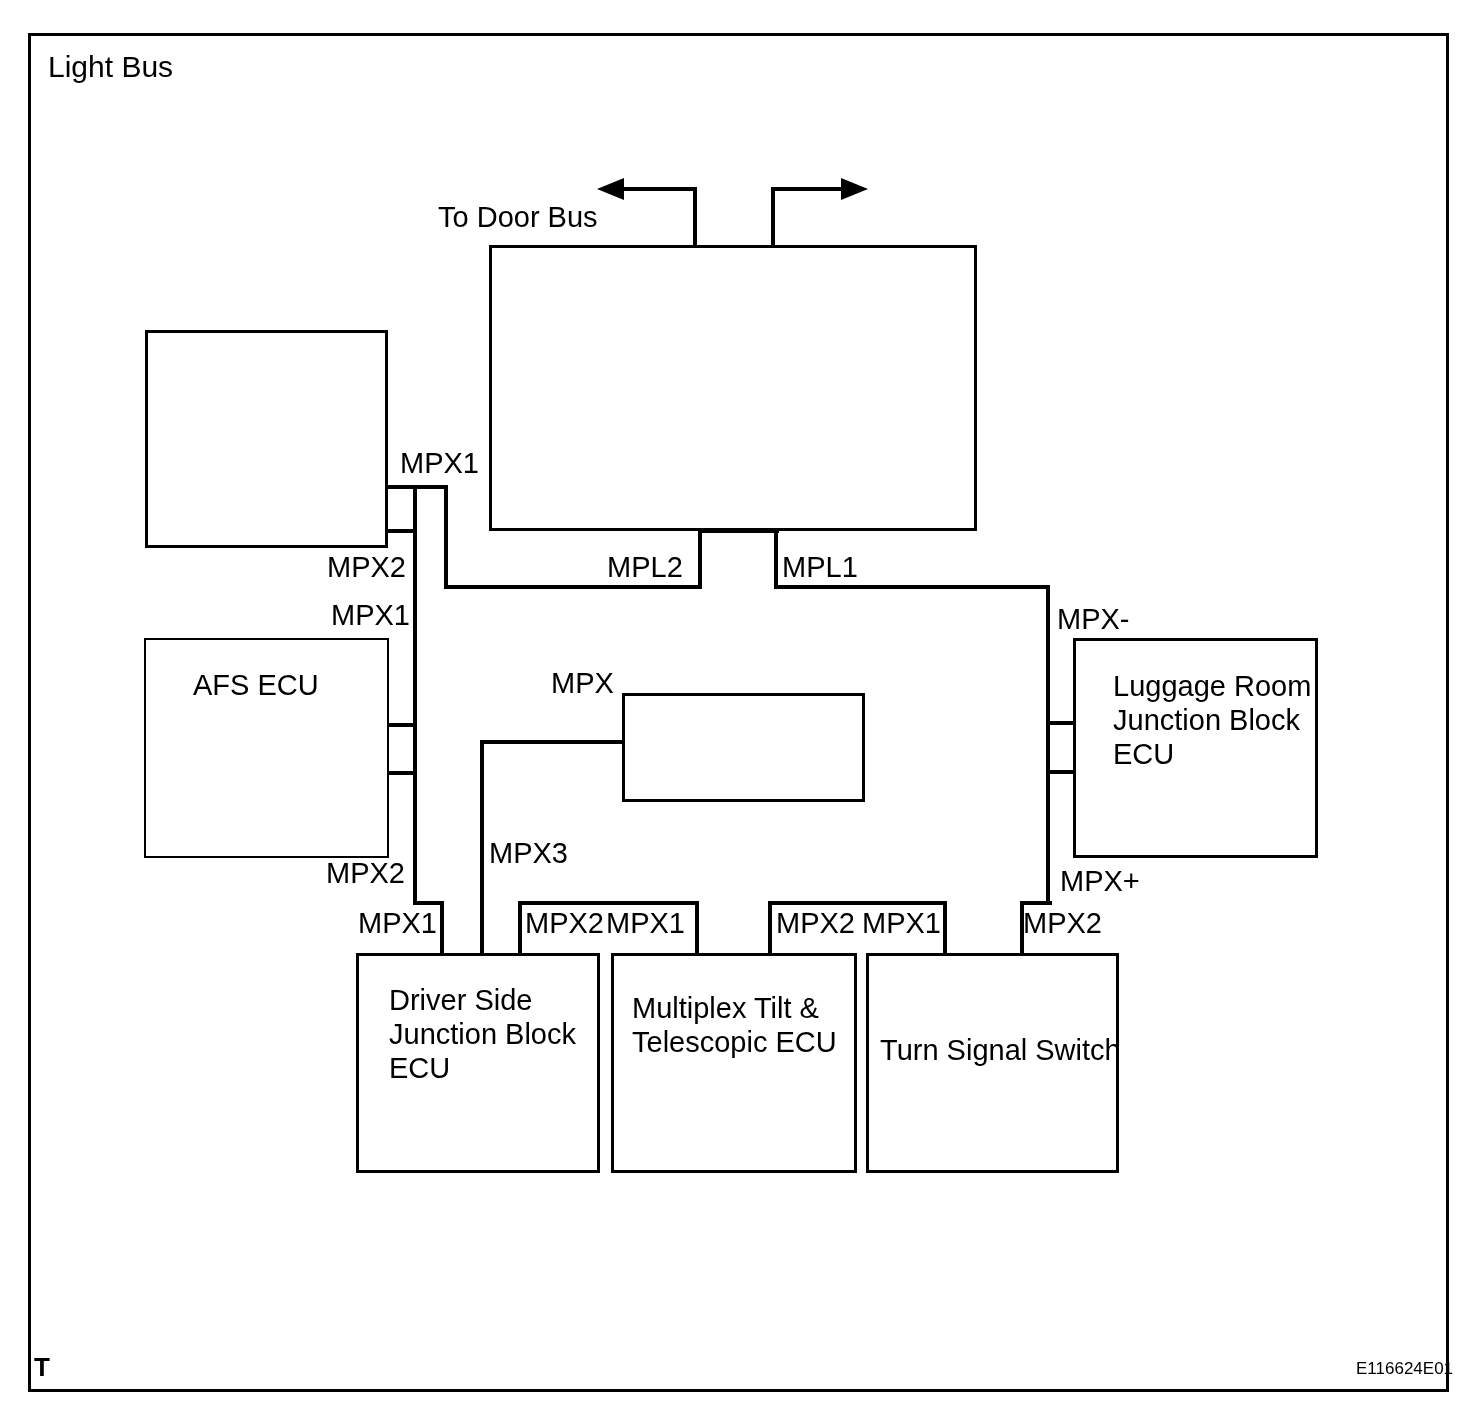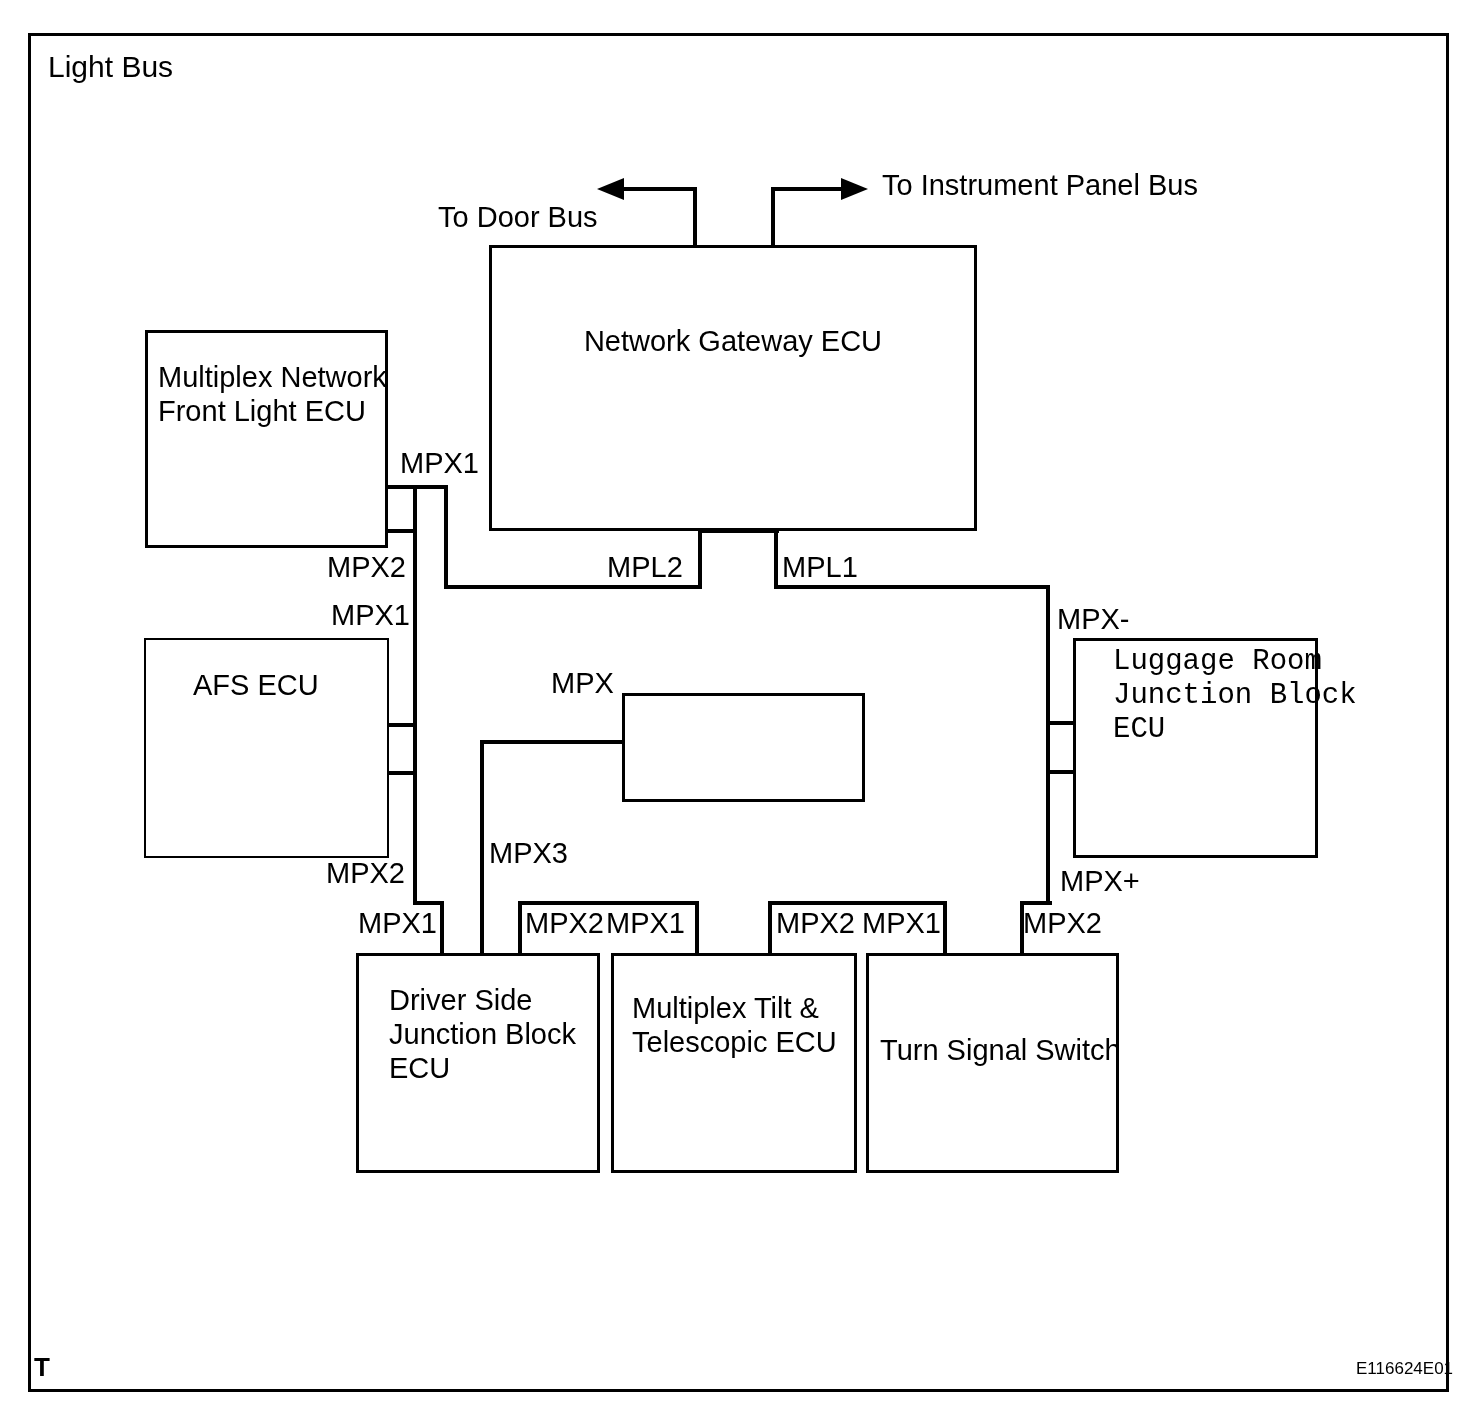--- a/index.html
+++ b/index.html
@@ -31,21 +31,20 @@
 <div id="canvas">
 
   <div id="frame"></div>
   <div id="title-label">Light Bus</div>
 
   <div class="lbl" style="left:438px;top:168px;margin-top:32px;">To Door Bus</div>
   <div class="arr left" style="left:597px;top:178px;"></div>
   <div class="w" style="left:615px;top:187px;width:82px;height:4px;"></div>
   <div class="w" style="left:693px;top:187px;width:4px;height:60px;"></div>
 
-  <div class="lbl" style="left:882px;top:168px;">To Instrument Panel Bus</div>
   <div class="arr right" style="left:841px;top:178px;"></div>
   <div class="w" style="left:771px;top:187px;width:74px;height:4px;"></div>
   <div class="w" style="left:771px;top:187px;width:4px;height:60px;"></div>
 
   <div class="w" style="left:698px;top:529px;width:4px;height:60px;"></div>
   <div class="w" style="left:444px;top:585px;width:258px;height:4px;"></div>
   <div class="w" style="left:444px;top:485px;width:4px;height:104px;"></div>
   <div class="w" style="left:413px;top:485px;width:35px;height:4px;"></div>
 
   <div class="w" style="left:413px;top:529px;width:4px;height:376px;"></div>
@@ -71,33 +70,30 @@
   <div class="w" style="left:480px;top:740px;width:146px;height:4px;"></div>
   <div class="w" style="left:480px;top:740px;width:4px;height:239px;"></div>
   <div class="dot" style="left:472px;top:966px;"></div>
 
   <div class="stub" style="left:698px;top:503px;width:81px;height:30px;"></div>
   <div class="stub" style="left:366px;top:485px;width:51px;height:48px;"></div>
   <div class="stub" style="left:368px;top:723px;width:49px;height:52px;"></div>
   <div class="stub" style="left:1046px;top:721px;width:49px;height:53px;"></div>
 
   <div class="box" style="left:489px;top:245px;width:488px;height:286px;"></div>
-  <div class="boxlabel ctr" style="left:489px;top:324px;width:488px;">Network Gateway ECU</div>
 
   <div class="box" style="left:145px;top:330px;width:243px;height:218px;"></div>
-  <div class="boxlabel" style="left:158px;top:360px;">Multiplex Network
-Front Light ECU</div>
 
   <div class="box thin" style="left:144px;top:638px;width:245px;height:220px;"></div>
   <div class="boxlabel" style="left:193px;top:668px;">AFS ECU</div>
 
   <div class="box" style="left:622px;top:693px;width:243px;height:109px;"></div>
 
   <div class="box" style="left:1073px;top:638px;width:245px;height:220px;"></div>
-  <div class="boxlabel" style="left:1113px;top:645px;font-family:Liberation Mono, monospace;">Luggage Room
+  <div class="boxlabel" style="left:1113px;top:669px;">Luggage Room
 Junction Block
 ECU</div>
 
   <div class="box" style="left:356px;top:953px;width:244px;height:220px;"></div>
   <div class="boxlabel" style="left:389px;top:983px;">Driver Side
 Junction Block
 ECU</div>
 
   <div class="box" style="left:611px;top:953px;width:246px;height:220px;"></div>
   <div class="boxlabel" style="left:632px;top:991px;">Multiplex Tilt &amp;

